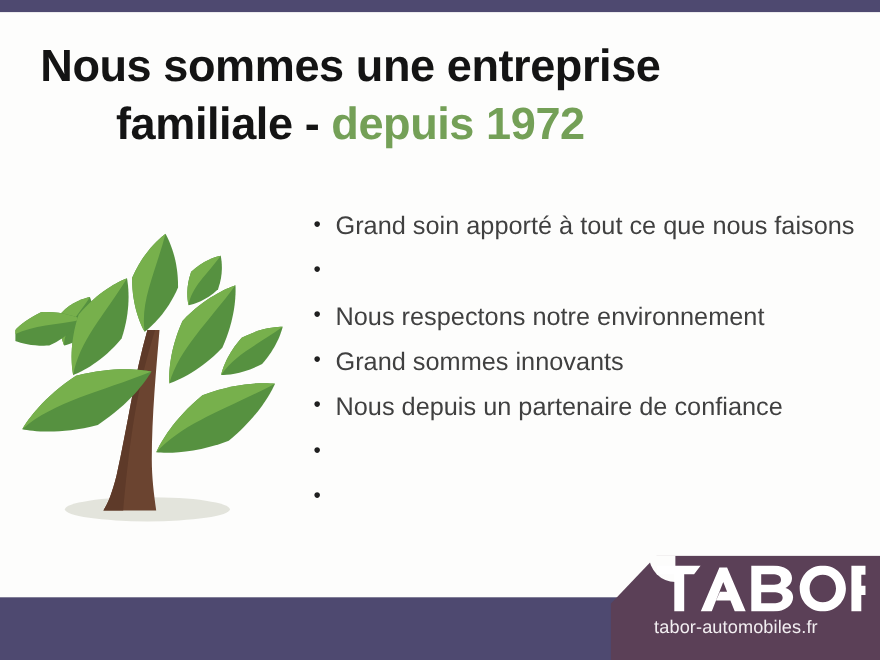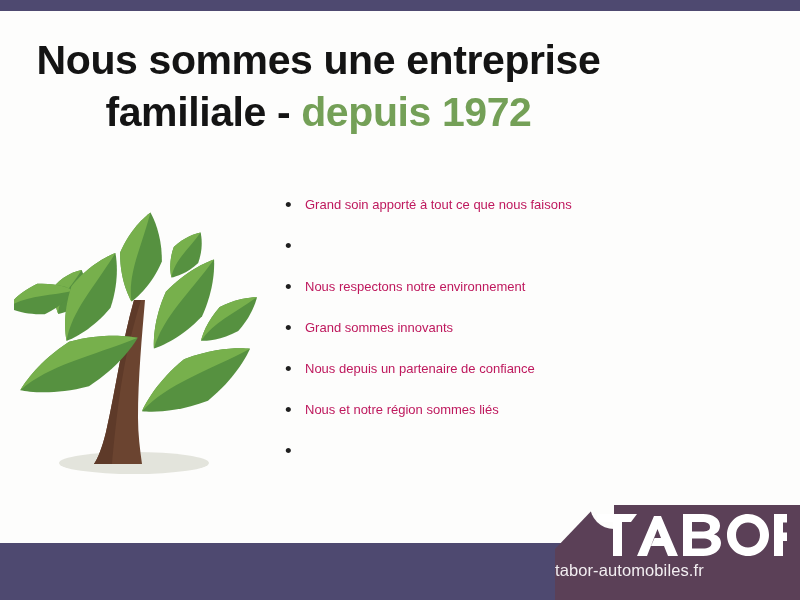--- a/index.html
+++ b/index.html
@@ -71,44 +71,44 @@
   }
   .bullet-dot {
     width: 20px;
     flex: none;
     font-size: 19px;
     line-height: 30px;
     color: #1f1f1f;
     text-align: left;
   }
   .bullet-text {
-    font-size: 13px;
+    font-size: 23px;
     line-height: 30px;
-    color: #be185d;
+    color: #404040;
     white-space: nowrap;
   }
 
   
   .tree {
     position: absolute;
     left: 14px; top: 192px;
     width: 255px; height: 295px;
   }
 
   
   .logo-wordmark {
     position: absolute;
     left: 597px; top: 514px;
     width: 190px; height: 42px;
   }
   .logo-url {
     position: absolute;
     left: 555px; top: 561px;
     width: 238px;
-    text-align: left;
+    text-align: center;
     padding-right: 10px;
     box-sizing: border-box;
     color: #f2eef1;
     font-size: 16.5px;
     letter-spacing: 0.1px;
   }
 </style>
 </head>
 <body>
 
@@ -184,21 +184,20 @@
     <div class="bullet-row">
       <span class="bullet-dot">•</span>
       <span class="bullet-text">Grand sommes innovants</span>
     </div>
     <div class="bullet-row">
       <span class="bullet-dot">•</span>
       <span class="bullet-text">Nous depuis un partenaire de confiance</span>
     </div>
     <div class="bullet-row">
       <span class="bullet-dot">•</span>
-      <span class="bullet-text">Nous et notre région sommes liés</span>
     </div>
     <div class="bullet-row">
       <span class="bullet-dot">•</span>
     </div>
   </div>
 
   <div class="logo-panel"></div>
   <div class="logo-panel-round"></div>
 
   <div class="logo-wordmark">

